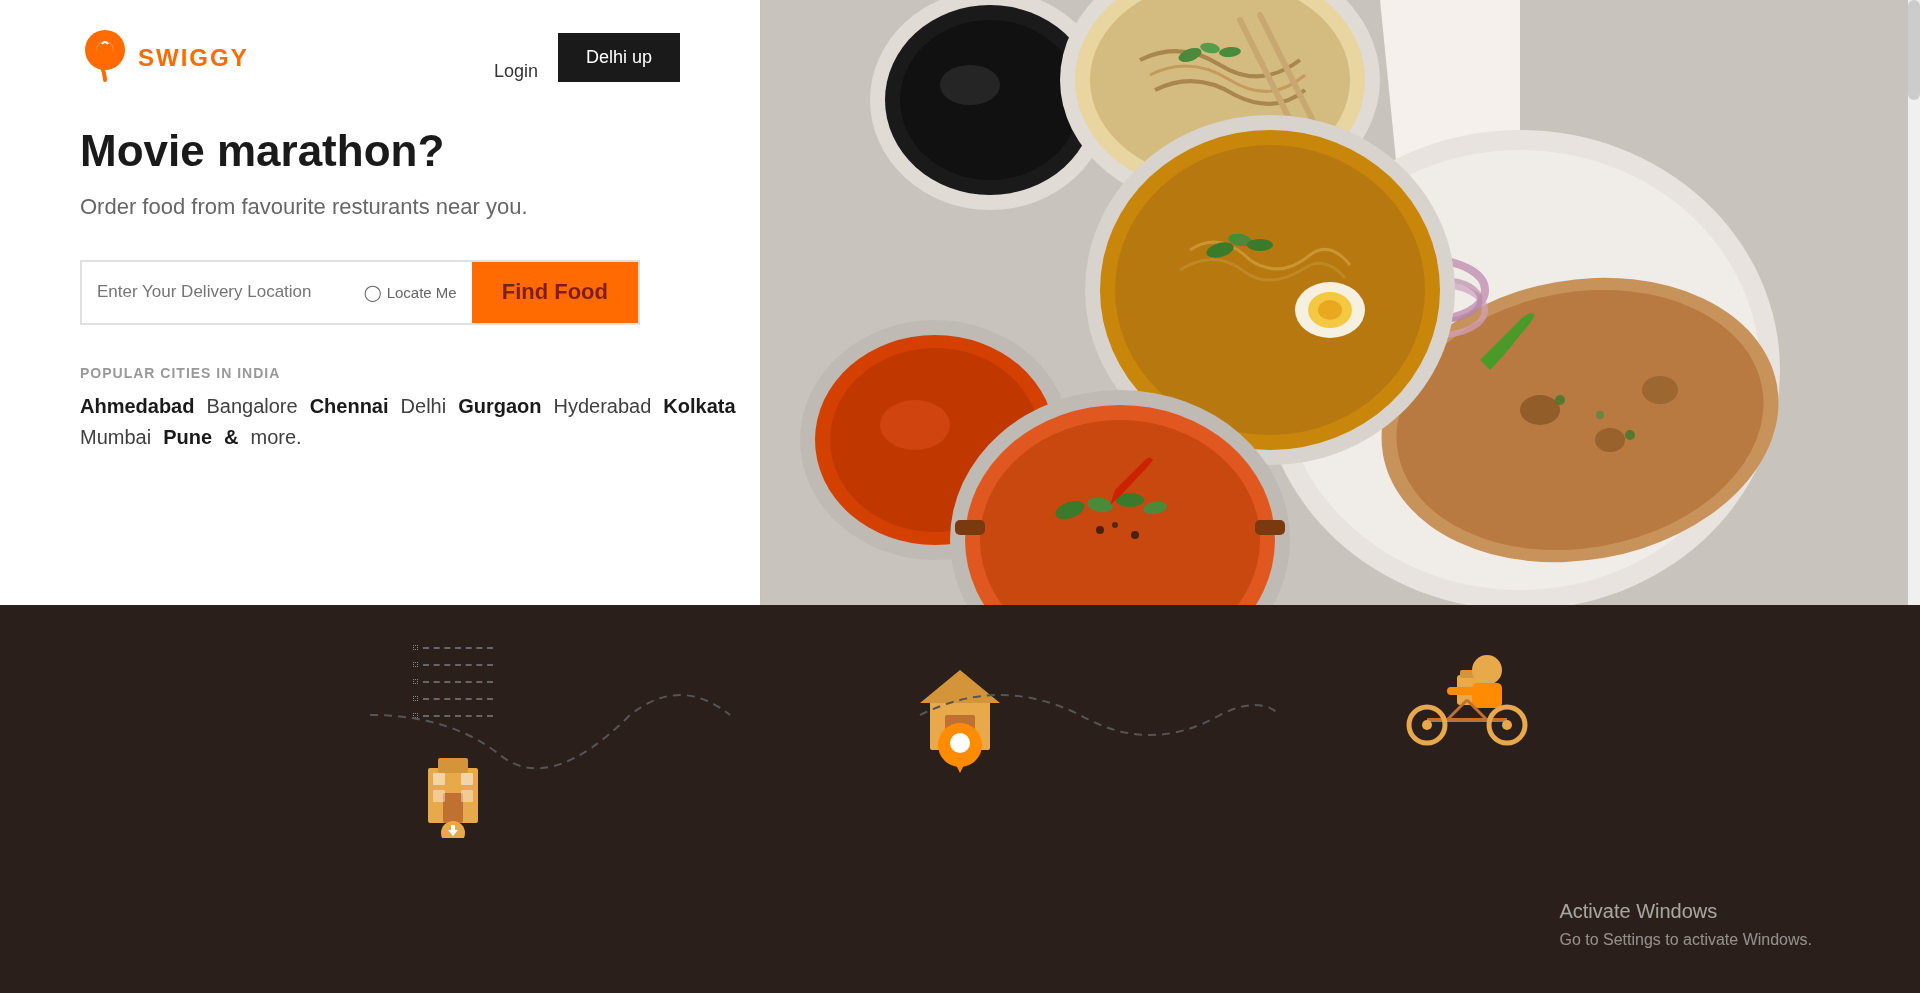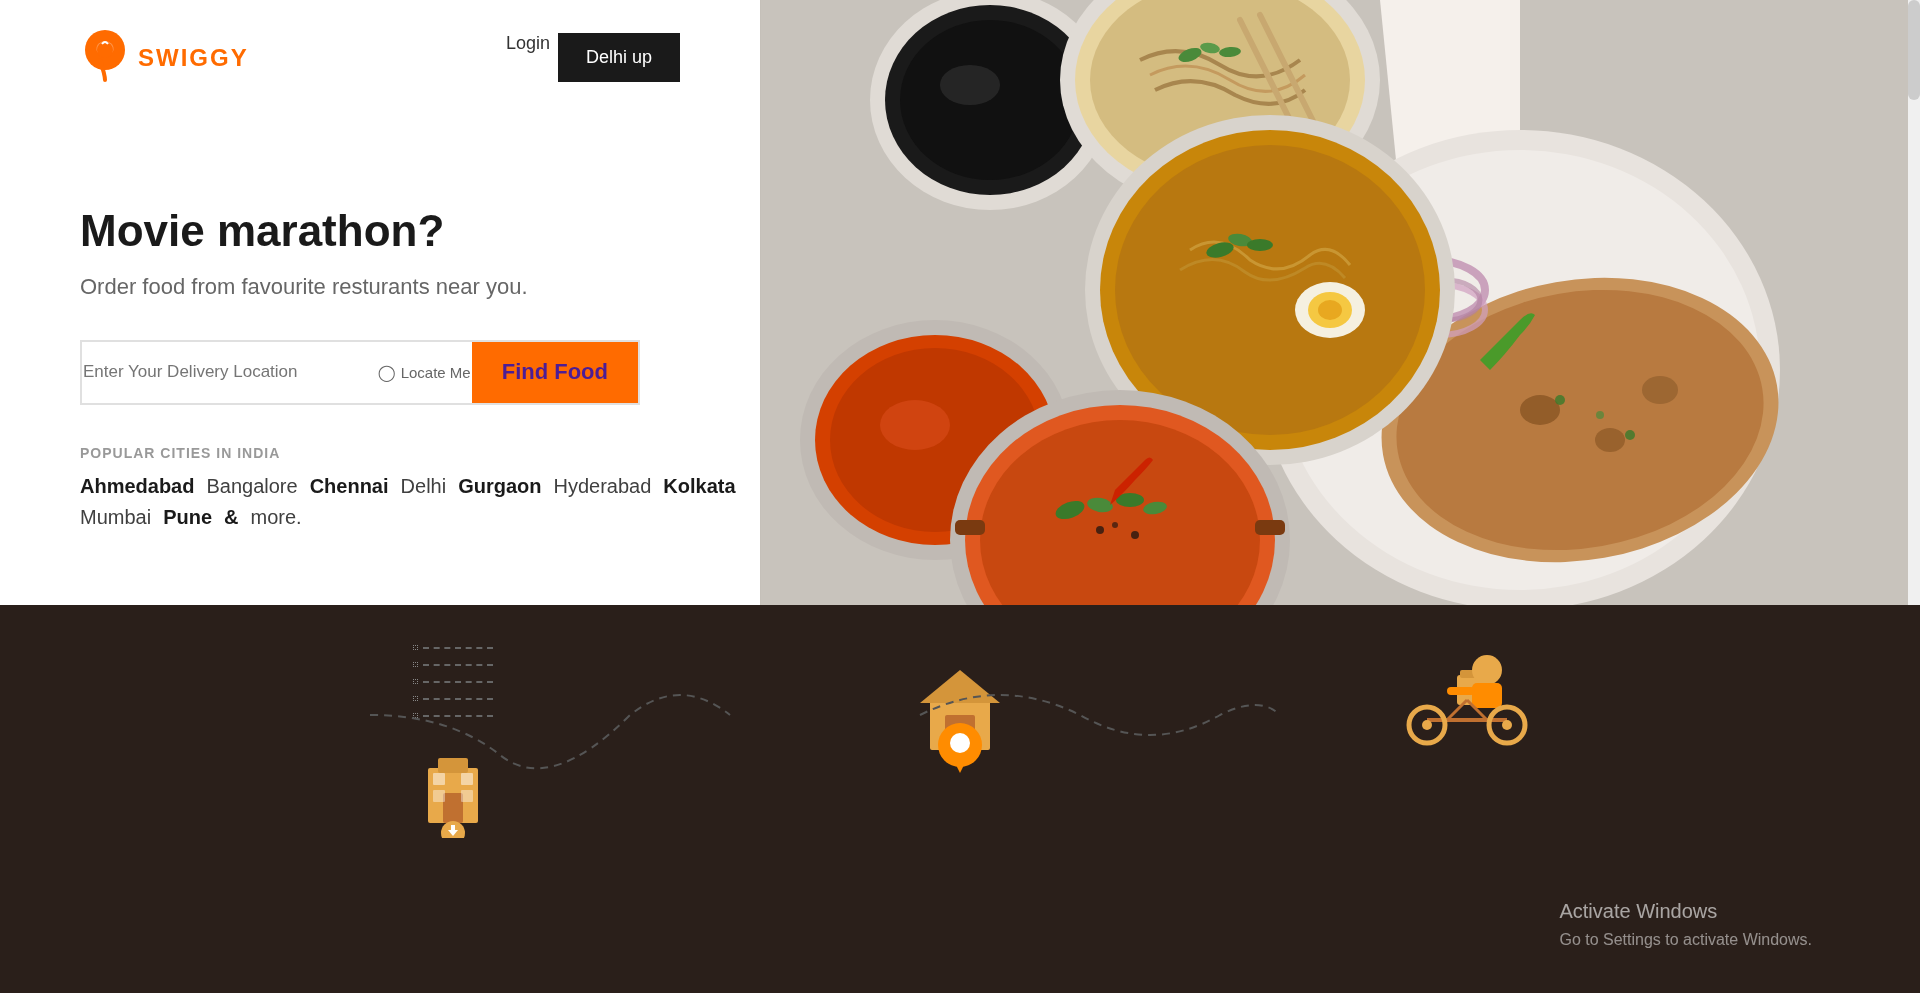--- a/index.html
+++ b/index.html
@@ -61,22 +61,22 @@
     .logo-text {
       font-size: 24px;
       font-weight: 900;
       color: #ff6b00;
       letter-spacing: 2px;
       text-transform: uppercase;
     }
 
     .nav-buttons {
       display: flex;
-      align-items: flex-start;
-      gap: 8px;
+      align-items: flex-end;
+      gap: 20px;
     }
 
     .login-btn {
       background: none;
       border: none;
       font-size: 18px;
       color: #333;
       cursor: pointer;
       font-weight: 500;
     }
@@ -86,21 +86,20 @@
       color: #ffffff;
       border: none;
       padding: 14px 28px;
       font-size: 18px;
       cursor: pointer;
       font-weight: 500;
     }
 
     
     .hero-content {
-      margin-top: 80px;
     }
 
     .hero-title {
       font-size: 44px;
       font-weight: 800;
       color: #1a1a1a;
       margin-bottom: 16px;
       line-height: 1.2;
     }
 
@@ -117,21 +116,21 @@
       width: 560px;
       height: 65px;
       border: 2px solid #e0e0e0;
       margin-bottom: 40px;
     }
 
     .search-input-wrapper {
       display: flex;
       align-items: center;
       flex: 1;
-      padding: 0 1px;
+      padding: 0 15px;
       gap: 10px;
     }
 
     .search-input {
       border: none;
       outline: none;
       font-size: 17px;
       color: #999;
       flex: 1;
       background: transparent;
@@ -149,21 +148,21 @@
       background: none;
     }
 
     .locate-icon {
       color: #666;
       font-size: 16px;
     }
 
     .find-food-btn {
       background: #ff6b00;
-      color: #4c1d95;
+      color: #7f1d1d;
       border: none;
       padding: 0 30px;
       font-size: 22px;
       font-weight: 700;
       cursor: pointer;
       white-space: nowrap;
     }
 
     
     .popular-cities {

